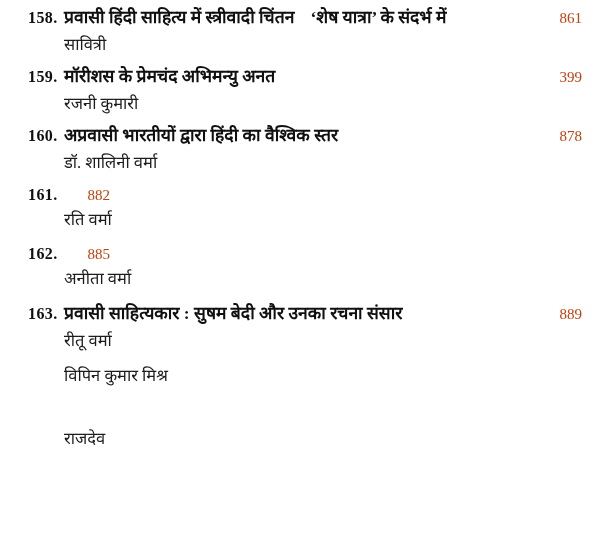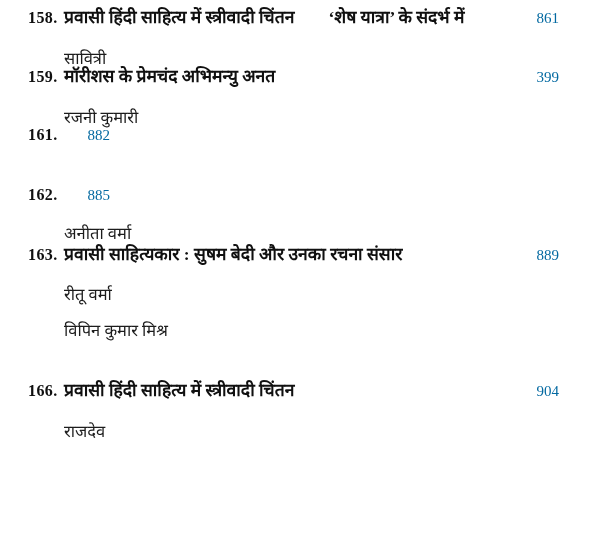--- a/index.html
+++ b/index.html
@@ -7,52 +7,52 @@
     width: 600px;
     height: 539px;
     background: #ffffff;
     overflow: hidden;
     font-family: "Liberation Serif", serif;
   }
   .page {
     box-sizing: border-box;
     width: 600px;
     height: 539px;
-    padding: 6px 41px 0 28px;
+    padding: 6px 18px 0 28px;
     color: #101010;
   }
   .entry { height: 59.2px; }
   .title-row {
     display: flex;
     align-items: baseline;
     line-height: 1.35;
   }
   .num {
     flex: 0 0 36px;
     font-weight: 700;
     font-size: 16px;
     letter-spacing: 0.4px;
   }
   .titles {
     flex: 1 1 auto;
     font-weight: 700;
     font-size: 17.5px;
   }
-  .subtitle { margin-left: 34px; }
+  .subtitle { margin-left: 16px; }
   .subtitle:empty { display: none; margin-left: 0; }
   .pageno {
     flex: 0 0 46px;
     text-align: right;
     font-weight: 400;
     font-size: 15px;
-    color: #0369a1;
+    color: #c2410c;
   }
   .author {
     margin-left: 36px;
-    margin-top: 18px;
+    margin-top: 4px;
     font-weight: 400;
     font-size: 16.5px;
     line-height: 1.3;
     color: #1c1c1c;
   }
 </style>
 </head>
 <body>
 
 <div class="page">
@@ -68,26 +68,35 @@
 
   <div class="entry">
     <div class="title-row">
       <span class="num">159.</span>
       <span class="titles"><span>मॉरीशस के प्रेमचंद अभिमन्यु अनत</span></span>
       <span class="pageno">399</span>
     </div>
     <div class="author">रजनी कुमारी</div>
   </div>
 
+  <div class="entry">
+    <div class="title-row">
+      <span class="num">160.</span>
+      <span class="titles"><span>अप्रवासी भारतीयों द्वारा हिंदी का वैश्विक स्तर</span></span>
+      <span class="pageno">878</span>
+    </div>
+    <div class="author">डॉ. शालिनी वर्मा</div>
+  </div>
 
   <div class="entry">
     <div class="title-row">
       <span class="num">161.</span>
       <span class="pageno">882</span>
     </div>
+    <div class="author">रति वर्मा</div>
   </div>
 
   <div class="entry">
     <div class="title-row">
       <span class="num">162.</span>
       <span class="pageno">885</span>
     </div>
     <div class="author">अनीता वर्मा</div>
   </div>
 
@@ -99,21 +108,16 @@
     </div>
     <div class="author">रीतू वर्मा</div>
   </div>
 
 
   <div class="entry">
     <div class="author">विपिन कुमार मिश्र</div>
   </div>
 
   <div class="entry">
-    <div class="title-row">
-      <span class="num">166.</span>
-      <span class="titles"><span>प्रवासी हिंदी साहित्य में स्त्रीवादी चिंतन</span></span>
-      <span class="pageno">904</span>
-    </div>
     <div class="author">राजदेव</div>
   </div>
 
 </div>
 
 </body></html>

